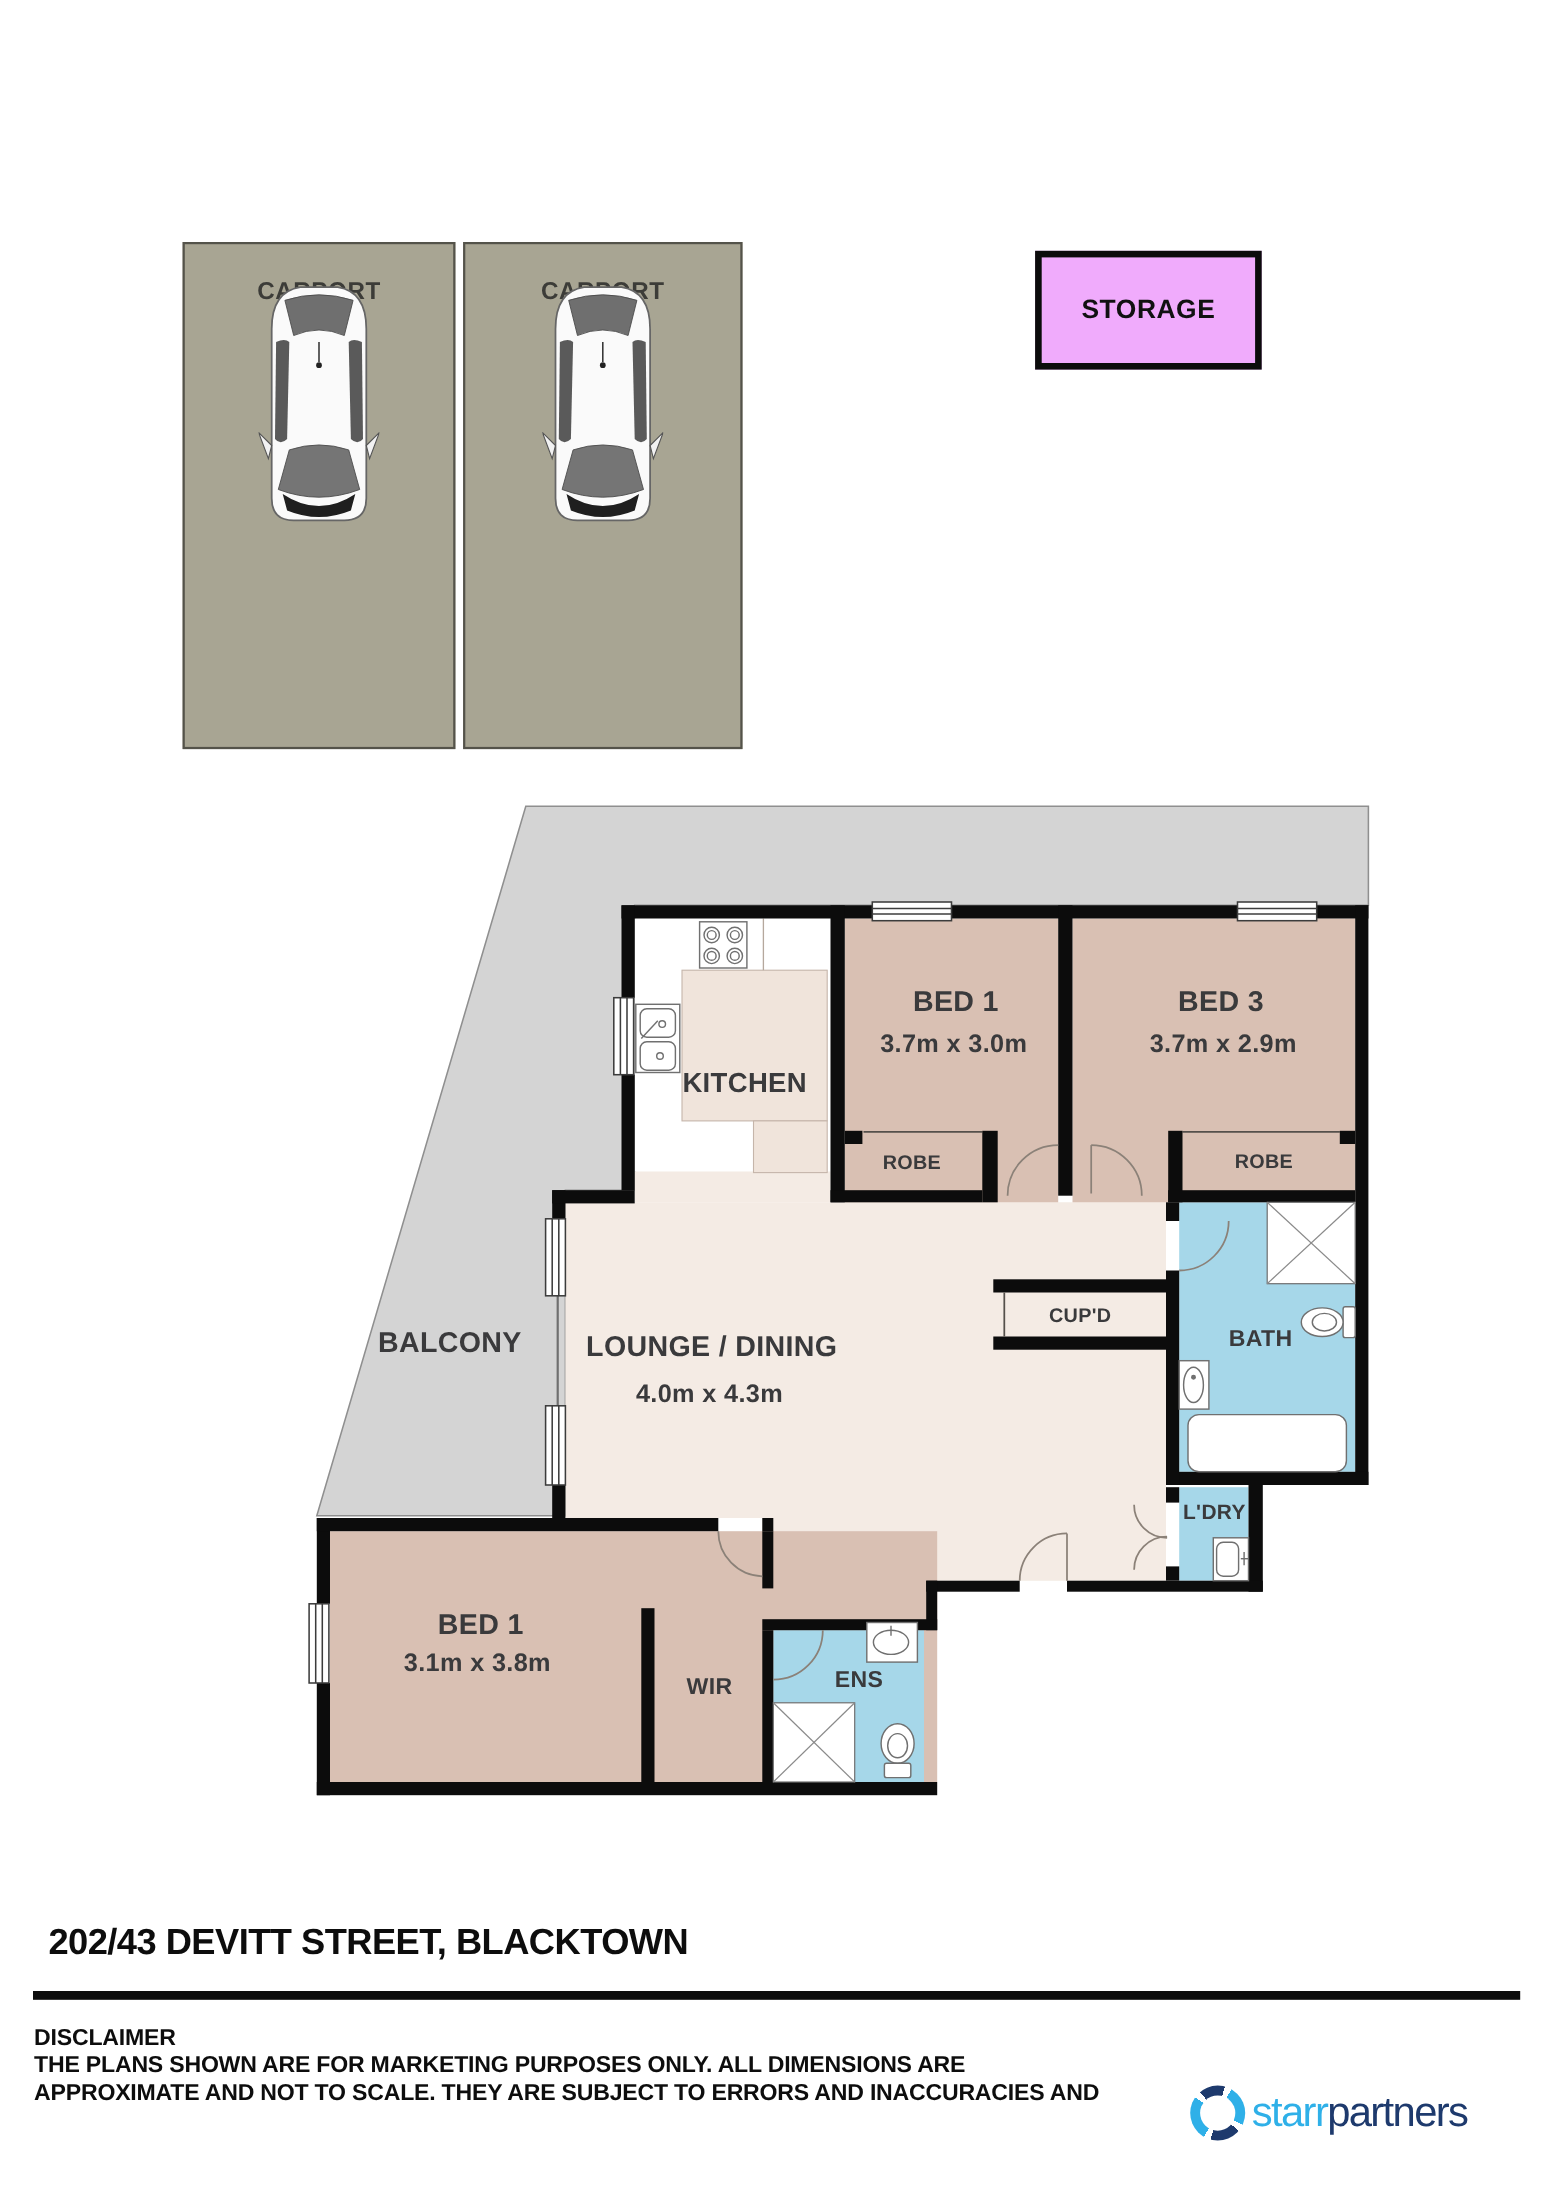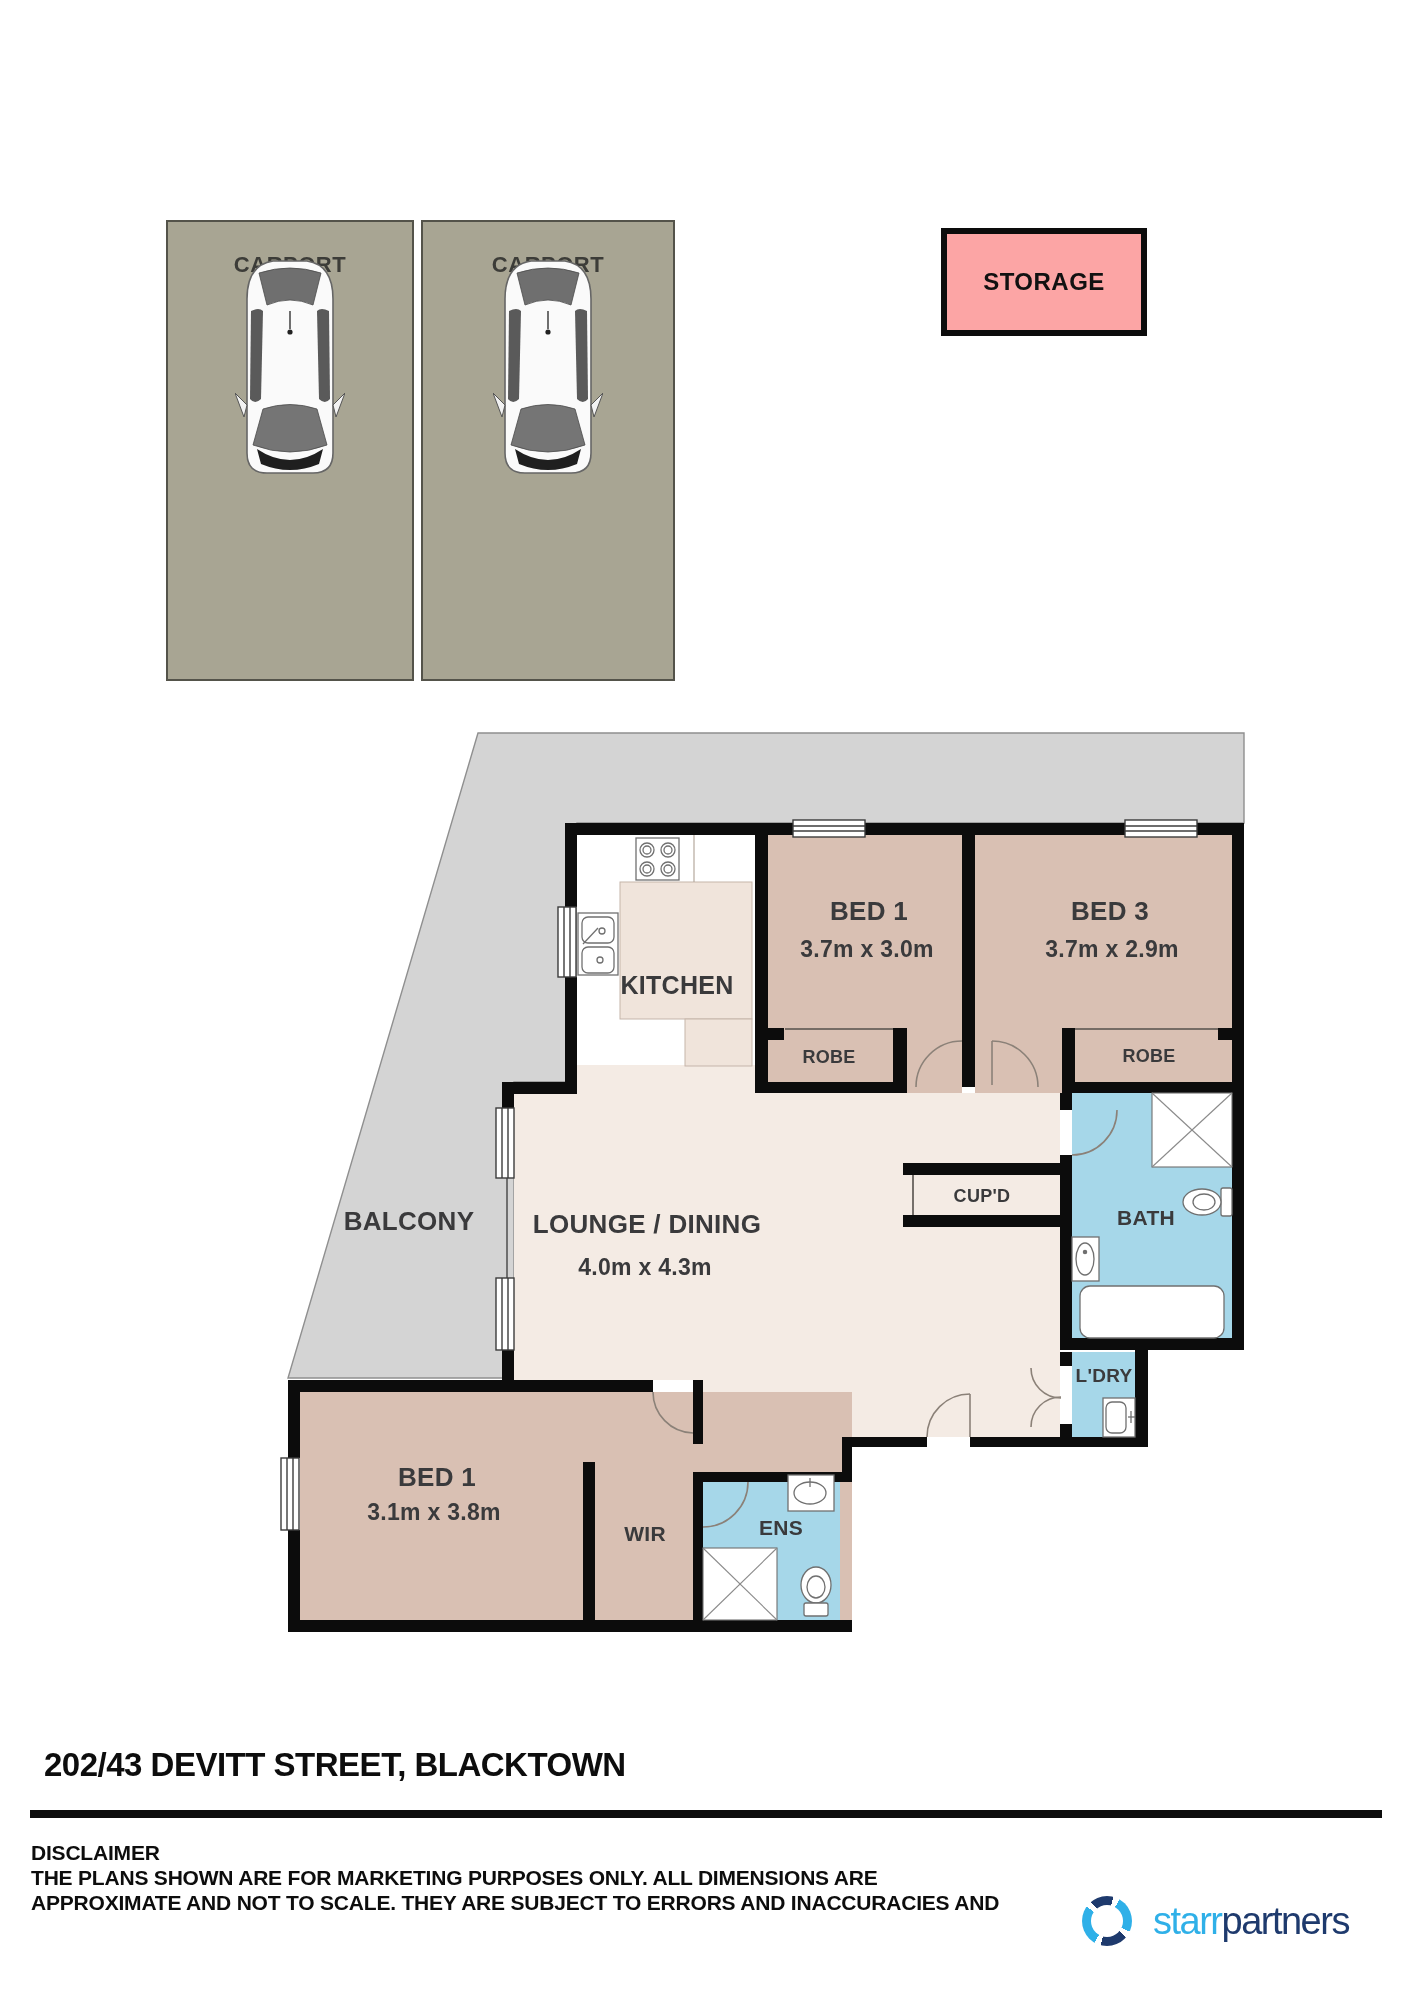--- a/index.html
+++ b/index.html
@@ -8,34 +8,34 @@
   .abs{position:absolute;}
   .lbl{position:absolute;transform:translate(-50%,-50%);font-weight:bold;color:#3a3a3c;
        white-space:nowrap;letter-spacing:.3px;}
   .room{font-size:26px;}
   .dims{font-size:23px;}
   .med{font-size:21px;}
   .sm{font-size:18px;text-align:center;}
   .carport-box{position:absolute;background:#a8a593;border:2px solid #54534a;}
   .carport-lbl{position:absolute;left:0;right:0;top:30px;text-align:center;font-weight:bold;
                font-size:22px;color:#3c3c38;letter-spacing:.5px;}
-  .storage-box{position:absolute;left:941px;top:228px;width:206px;height:108px;background:#fca5a5;
+  .storage-box{position:absolute;left:941px;top:228px;width:206px;height:108px;background:#f0abfc;
                border:6px solid #0c0c0c;box-sizing:border-box;display:flex;align-items:center;justify-content:center;}
   .storage-lbl{font-size:24px;font-weight:bold;color:#111;letter-spacing:.5px;}
   .title{position:absolute;left:44px;top:1746px;font-size:33px;font-weight:bold;color:#0d0d0d;
          letter-spacing:-.5px;}
   .rule{position:absolute;left:30px;top:1810px;width:1352px;height:8px;background:#0d0d0d;}
   .disc{position:absolute;left:31px;top:1840px;font-size:21px;font-weight:bold;color:#0d0d0d;
         line-height:25px;letter-spacing:-.2px;}
   .logo{position:absolute;left:1082px;top:1896px;display:flex;align-items:center;}
   .logo-icon{width:50px;height:50px;position:relative;margin-right:6px;}
   .ring{position:absolute;inset:0;border-radius:50%;
         background:conic-gradient(from 210deg,#2fb0e8 0 95deg,#ffffff 95deg 110deg,#1e3a6d 110deg 165deg,#ffffff 165deg 180deg,#2fb0e8 180deg 265deg,#ffffff 265deg 280deg,#1e3a6d 280deg 345deg,#ffffff 345deg 360deg);}
   .ring-hole{position:absolute;left:9px;top:9px;width:32px;height:32px;border-radius:50%;background:#fff;}
-  .logo-text{font-size:38px;letter-spacing:-1.5px;line-height:50px;margin-left:15px;}
+  .logo-text{font-size:38px;letter-spacing:-1.5px;line-height:50px;}
   .logo-text .lt{color:#2fb0e8;}
   .logo-text .dk{color:#1e3a6d;}
 </style>
 </head>
 <body>
 
 <div id="canvas">
 
   <div class="carport-box" style="left:166px;top:220px;width:244px;height:457px;">
     <div class="carport-lbl">CARPORT</div>

